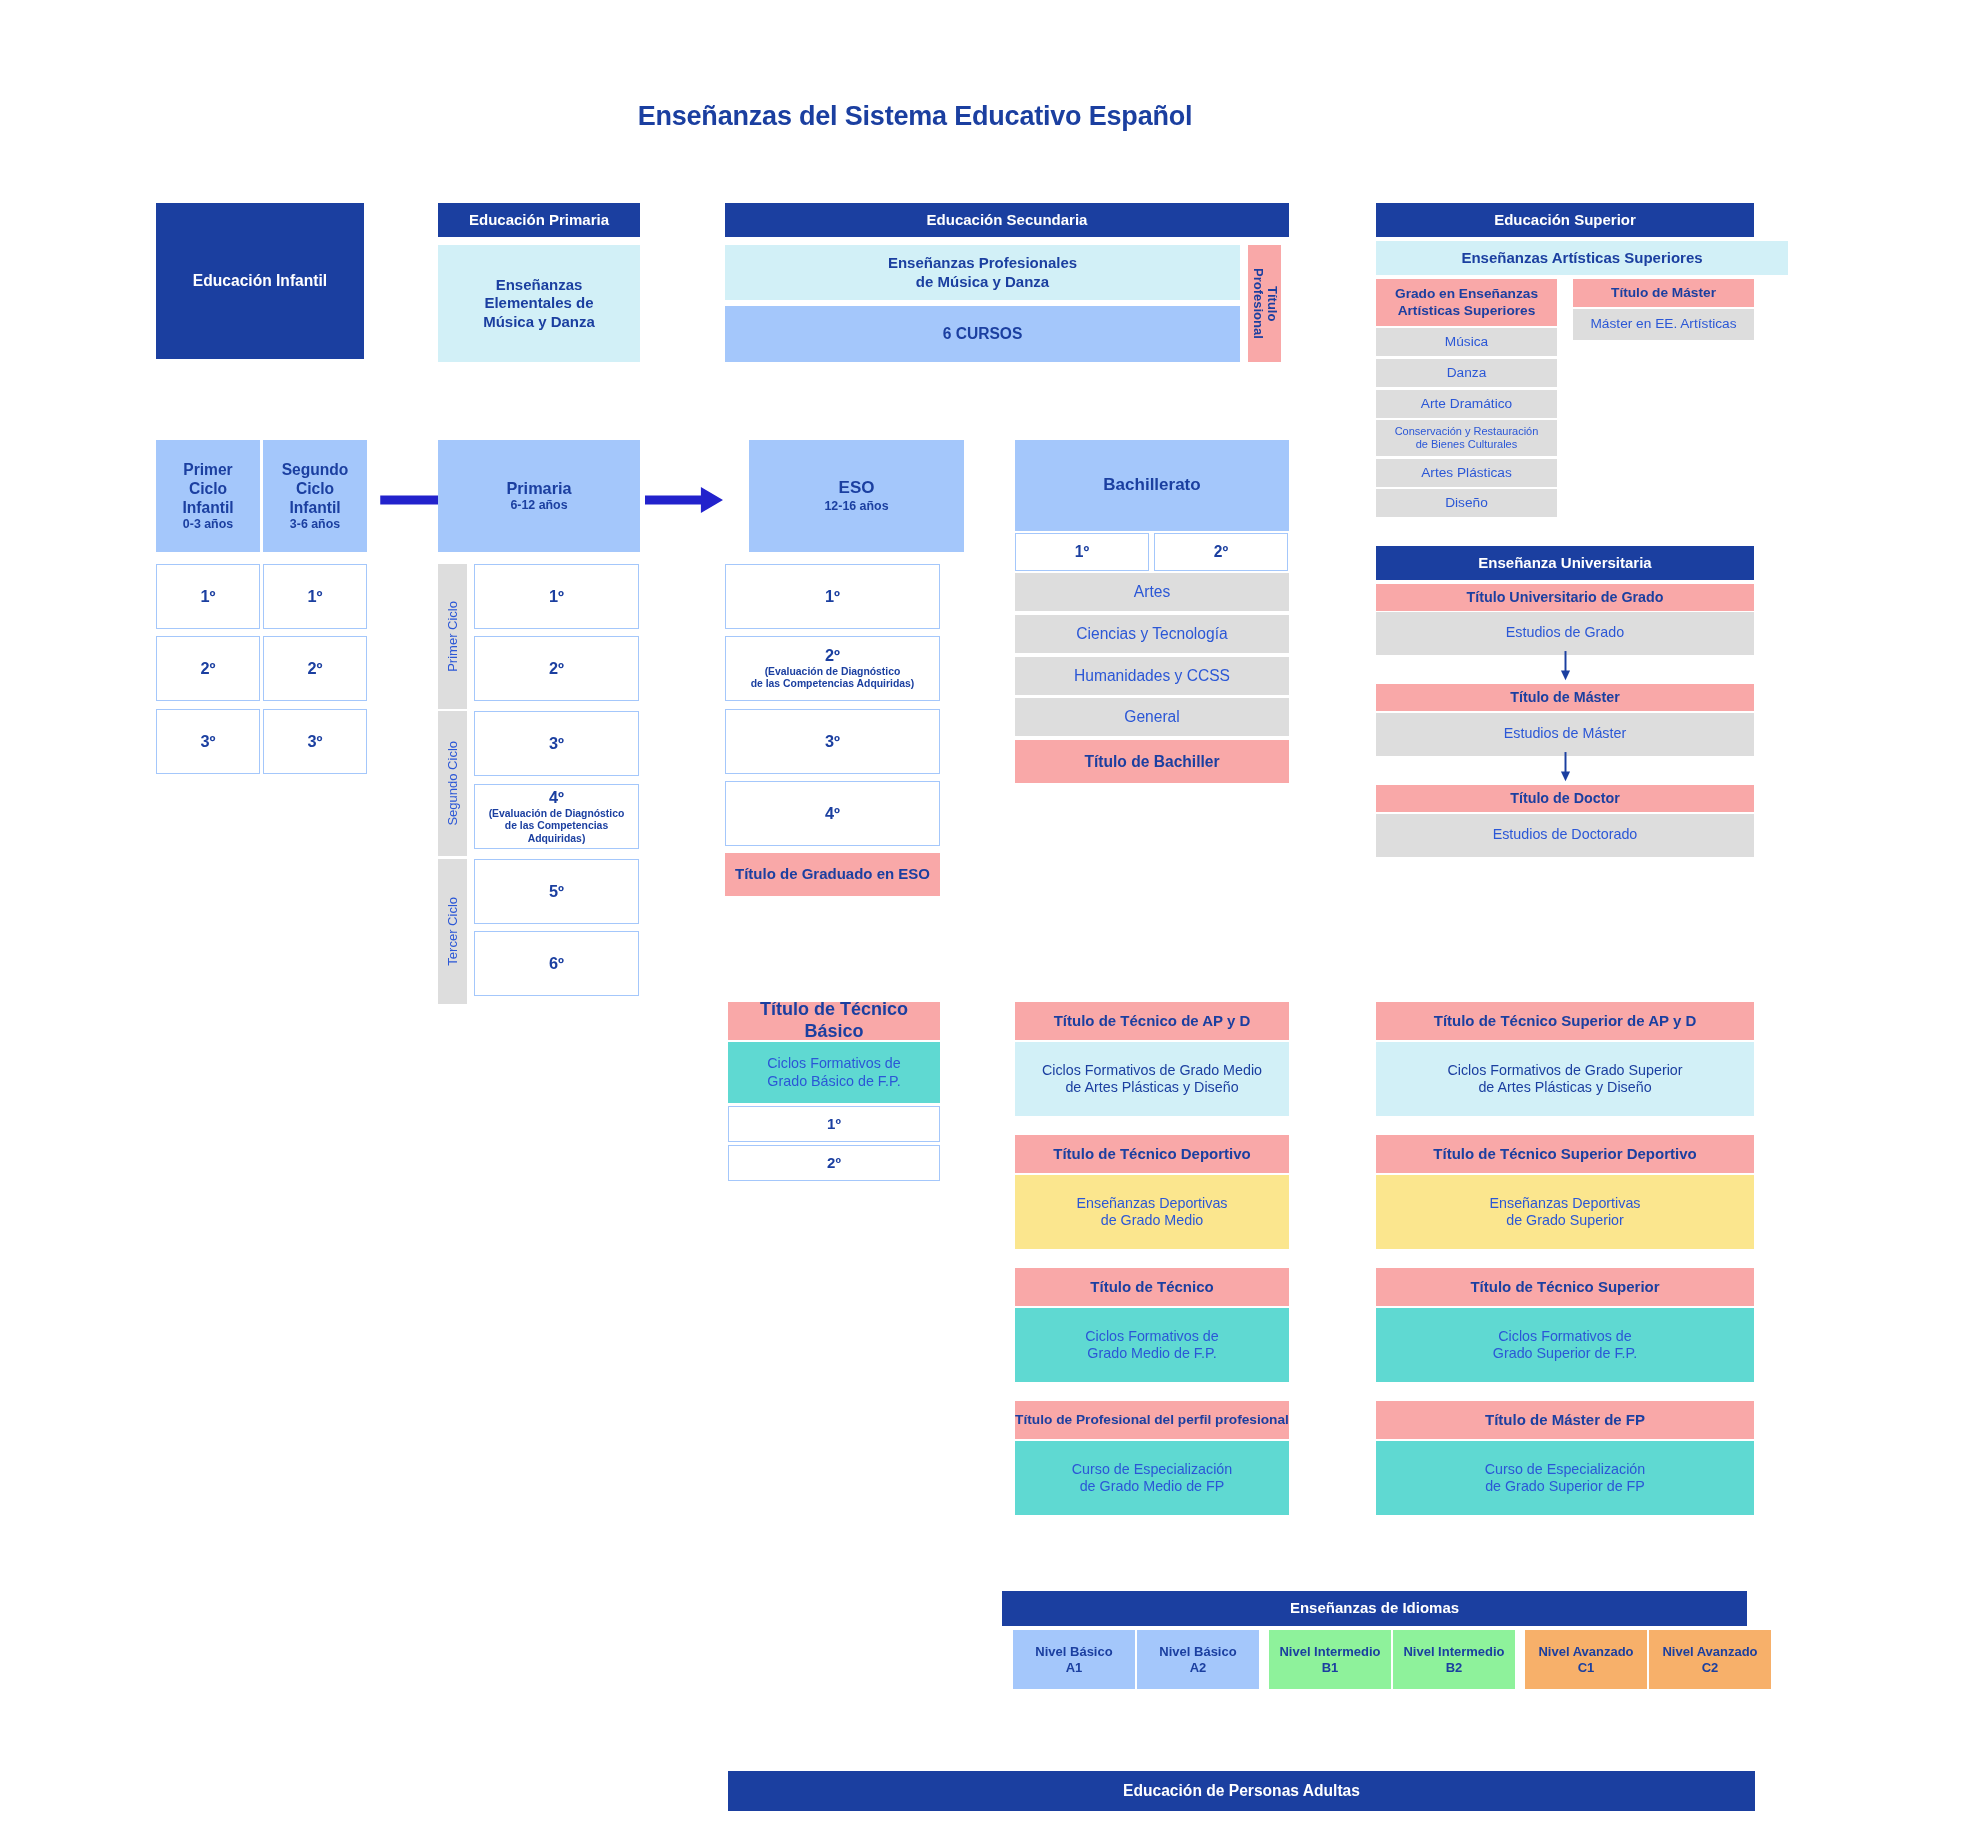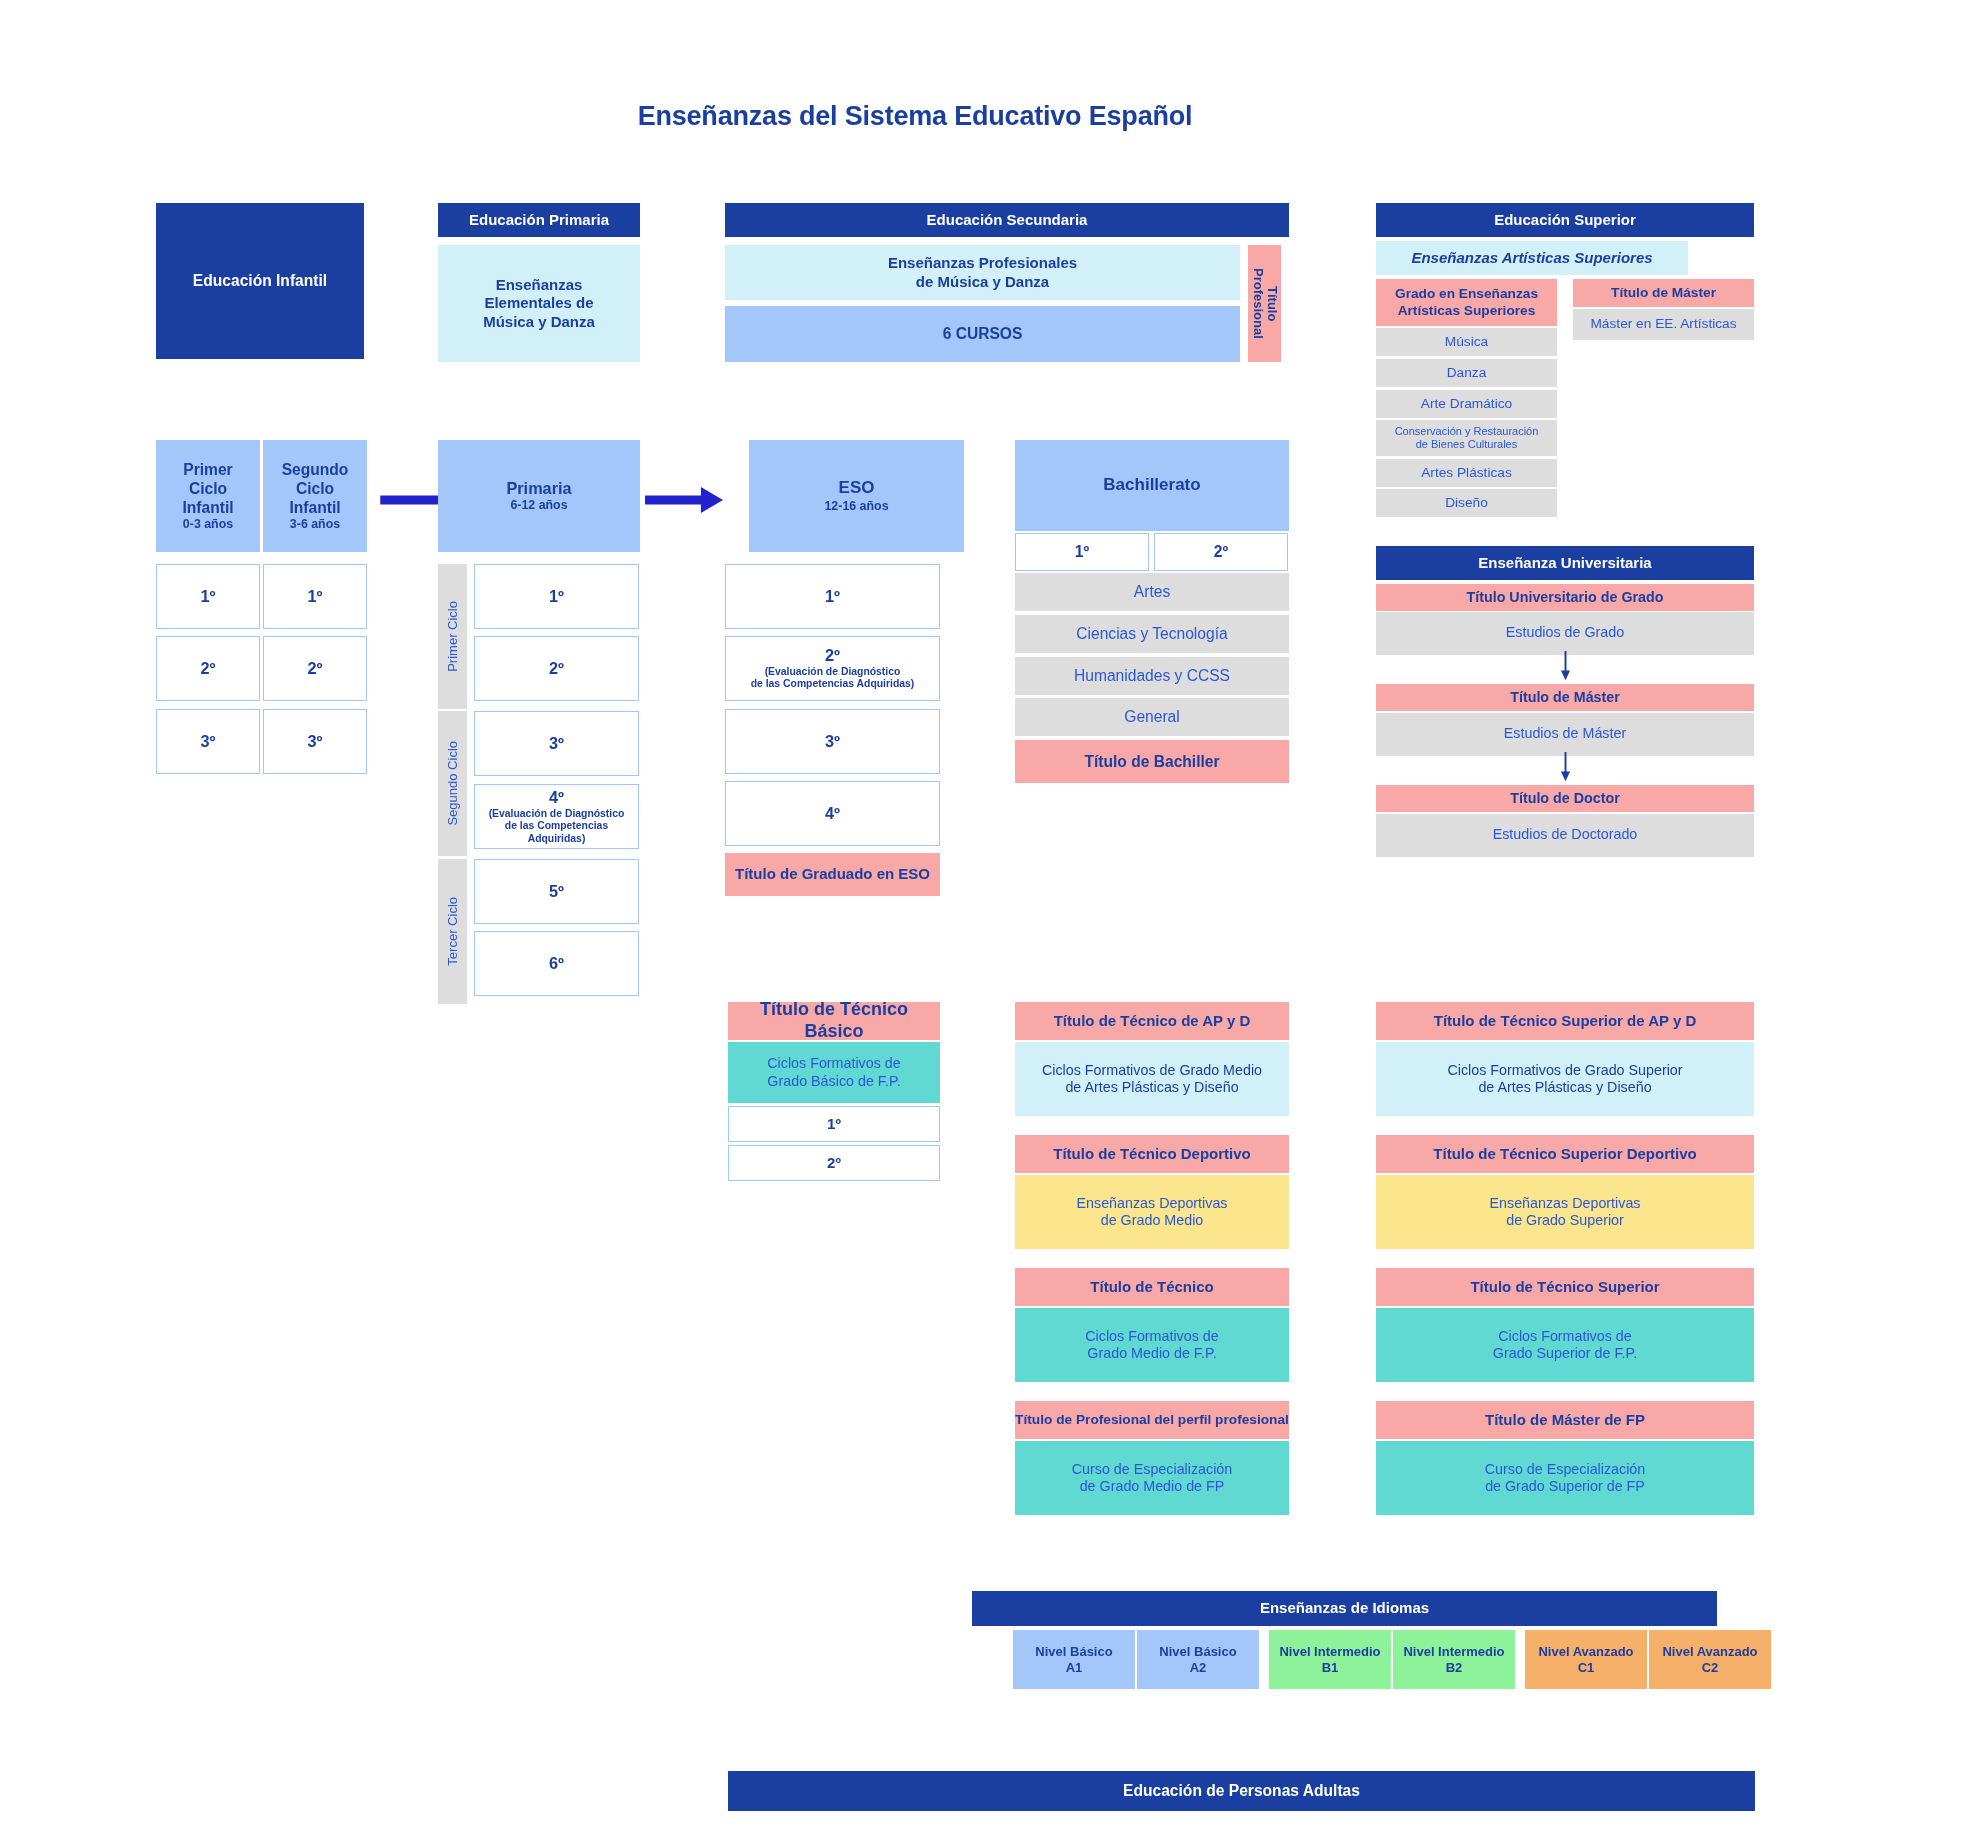--- a/index.html
+++ b/index.html
@@ -162,21 +162,21 @@
   <div class="abs blue ctr b" style="left:1015px; top:440px; width:274px; height:91px; font-size:17px;">Bachillerato</div>
   <div class="abs wht ctr b" style="left:1015px; top:533px; width:134px; height:38px; font-size:15.6px;">1º</div>
   <div class="abs wht ctr b" style="left:1154px; top:533px; width:134px; height:38px; font-size:15.6px;">2º</div>
   <div class="abs grey ctr" style="left:1015px; top:573px; width:274px; height:38px; font-size:15.6px;">Artes</div>
   <div class="abs grey ctr" style="left:1015px; top:615px; width:274px; height:38px; font-size:15.6px;">Ciencias y Tecnología</div>
   <div class="abs grey ctr" style="left:1015px; top:657px; width:274px; height:38px; font-size:15.6px;">Humanidades y CCSS</div>
   <div class="abs grey ctr" style="left:1015px; top:698px; width:274px; height:38px; font-size:15.6px;">General</div>
   <div class="abs pink ctr b" style="left:1015px; top:740px; width:274px; height:43px; font-size:15.6px;">Título de Bachiller</div>
 
   <div class="abs navy ctr b" style="left:1376px; top:203px; width:378px; height:34px; font-size:15px;">Educación Superior</div>
-  <div class="abs lightc ctr b" style="left:1376px; top:241px; width:312px; height:34px; font-size:15px;font-style:italic;">Enseñanzas Artísticas Superiores</div>
+  <div class="abs lightc ctr b" style="left:1376px; top:241px; width:412px; height:34px; font-size:15px;">Enseñanzas Artísticas Superiores</div>
 
   <div class="abs pink ctr" style="left:1376px; top:279px; width:181px; height:47px; flex-direction:column; font-size:13.7px; font-weight:bold;">
     <span>Grado en Enseñanzas</span>
     <span>Artísticas Superiores</span>
   </div>
   <div class="abs grey ctr" style="left:1376px; top:328px; width:181px; height:28px; font-size:13.7px;">Música</div>
   <div class="abs grey ctr" style="left:1376px; top:359px; width:181px; height:28px; font-size:13.7px;">Danza</div>
   <div class="abs grey ctr" style="left:1376px; top:390px; width:181px; height:28px; font-size:13.7px;">Arte Dramático</div>
   <div class="abs grey ctr" style="left:1376px; top:420px; width:181px; height:36px; flex-direction:column; font-size:11px;">
     <span>Conservación y Restauración</span>
@@ -247,21 +247,21 @@
   <div class="abs teal ctr" style="left:1376px; top:1308px; width:378px; height:74px; flex-direction:column; font-size:14.3px;">
     <span>Ciclos Formativos de</span>
     <span>Grado Superior de F.P.</span>
   </div>
   <div class="abs pink ctr b" style="left:1376px; top:1401px; width:378px; height:38px; font-size:15px;">Título de Máster de FP</div>
   <div class="abs teal ctr" style="left:1376px; top:1441px; width:378px; height:74px; flex-direction:column; font-size:14.3px;">
     <span>Curso de Especialización</span>
     <span>de Grado Superior de FP</span>
   </div>
 
-  <div class="abs navy ctr b" style="left:972px; top:1591px; width:745px; height:35px; font-size:15px;">Enseñanzas de Idiomas</div>
+  <div class="abs navy ctr b" style="left:1002px; top:1591px; width:745px; height:35px; font-size:15px;">Enseñanzas de Idiomas</div>
 
   <div class="abs ctr" style="left:1013px; top:1630px; width:122px; height:59px; background:#a4c7fb; flex-direction:column; font-size:13px; font-weight:bold;">
     <span>Nivel Básico</span>
     <span>A1</span>
   </div>
   <div class="abs ctr" style="left:1137px; top:1630px; width:122px; height:59px; background:#a4c7fb; flex-direction:column; font-size:13px; font-weight:bold;">
     <span>Nivel Básico</span>
     <span>A2</span>
   </div>
   <div class="abs ctr" style="left:1269px; top:1630px; width:122px; height:59px; background:#8ef29b; flex-direction:column; font-size:13px; font-weight:bold;">

